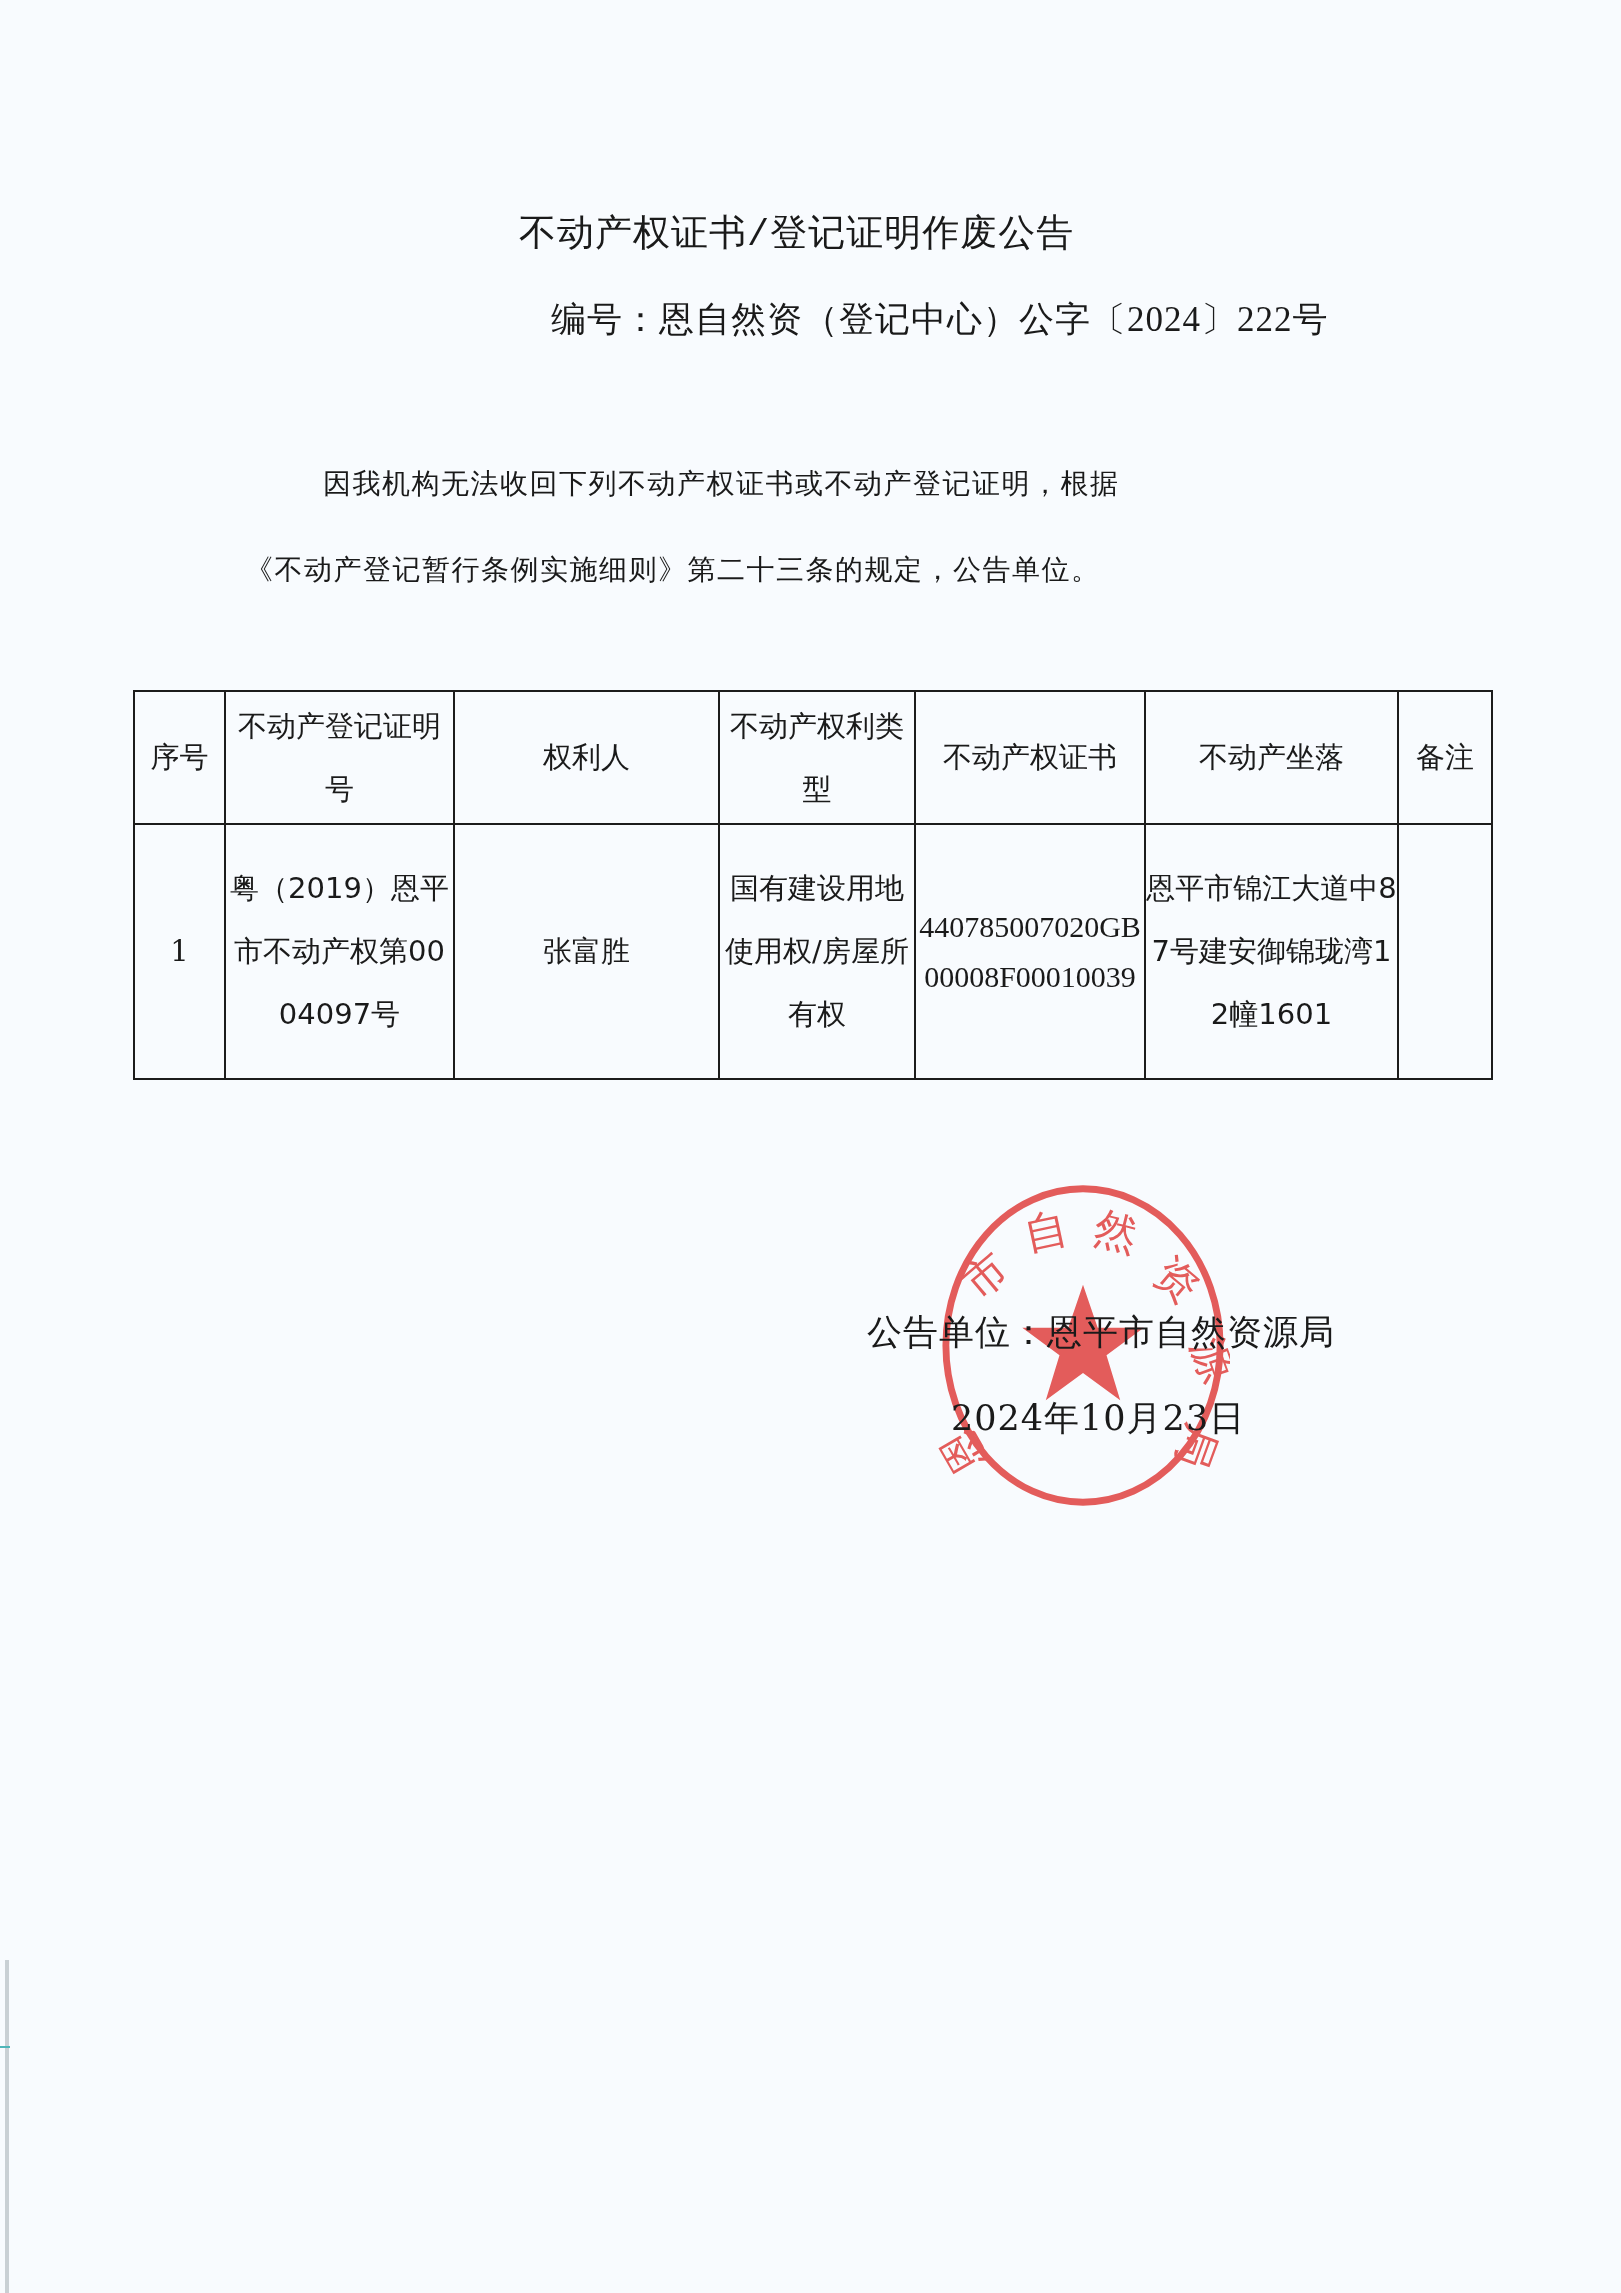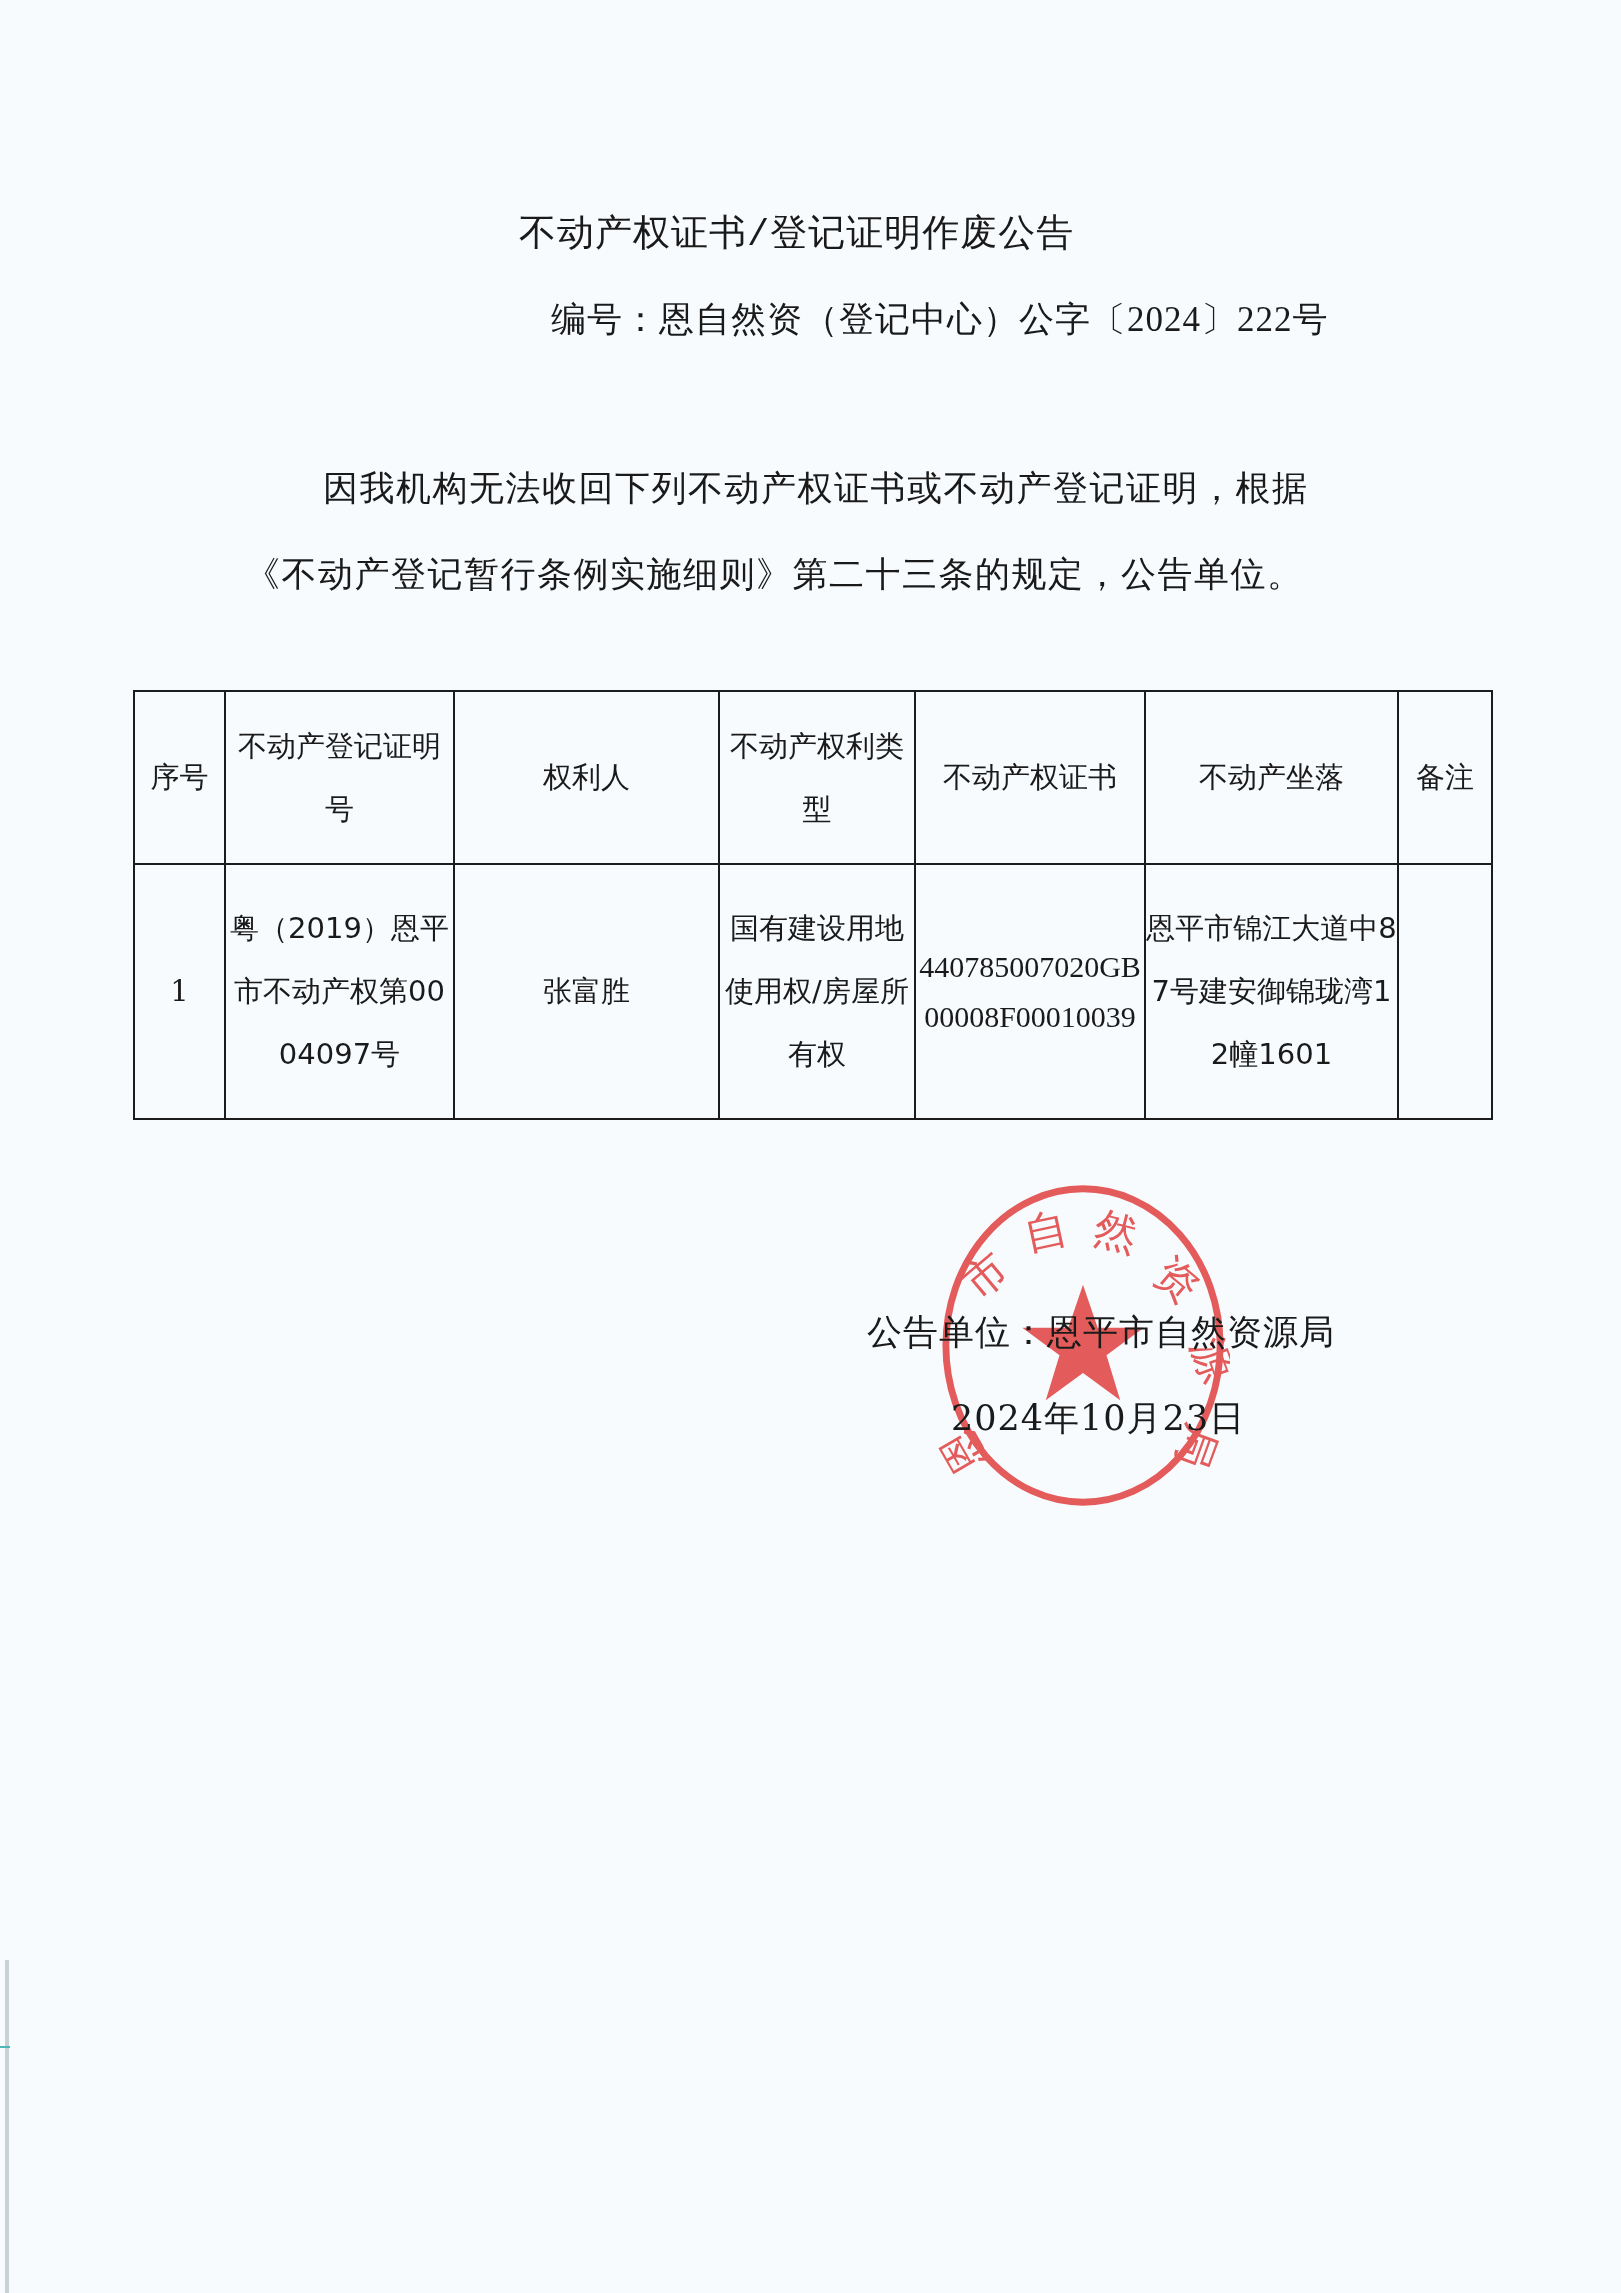--- a/index.html
+++ b/index.html
@@ -43,21 +43,21 @@
       left: 551px;
       top: 296px;
       font-family: Liberation Serif, serif;
       font-size: 35px;
       letter-spacing: 1px;
       white-space: nowrap;
     }
     .para {
       position: absolute;
       font-family: Liberation Serif, serif;
-      font-size: 35px;
+      font-size: 28px;
       letter-spacing: 1.5px;
       white-space: nowrap;
       text-align: right;
     }
     .para.l1 { left: 323px; top: 465px; }
     .para.l2 { left: 245px; top: 551px; }
 
     table.notice {
       position: absolute;
       left: 133px;
@@ -71,21 +71,21 @@
       text-align: center;
       vertical-align: middle;
       font-weight: normal;
       font-family: "DejaVu Sans", "Liberation Sans", sans-serif;
       font-size: 29px;
       line-height: 63px;
       padding: 0;
       overflow: hidden;
       word-break: break-all;
     }
-    table.notice tr.head { height: 173px; }
+    table.notice tr.head { height: 133px; }
     table.notice tr.body-row { height: 255px; }
     table.notice td.serif {
       font-family: "DejaVu Serif", "Liberation Serif", serif;
     }
     table.notice td.unit-no {
       font-family: "Liberation Serif", "DejaVu Serif", serif;
       font-size: 30px;
       line-height: 50px;
     }
 

